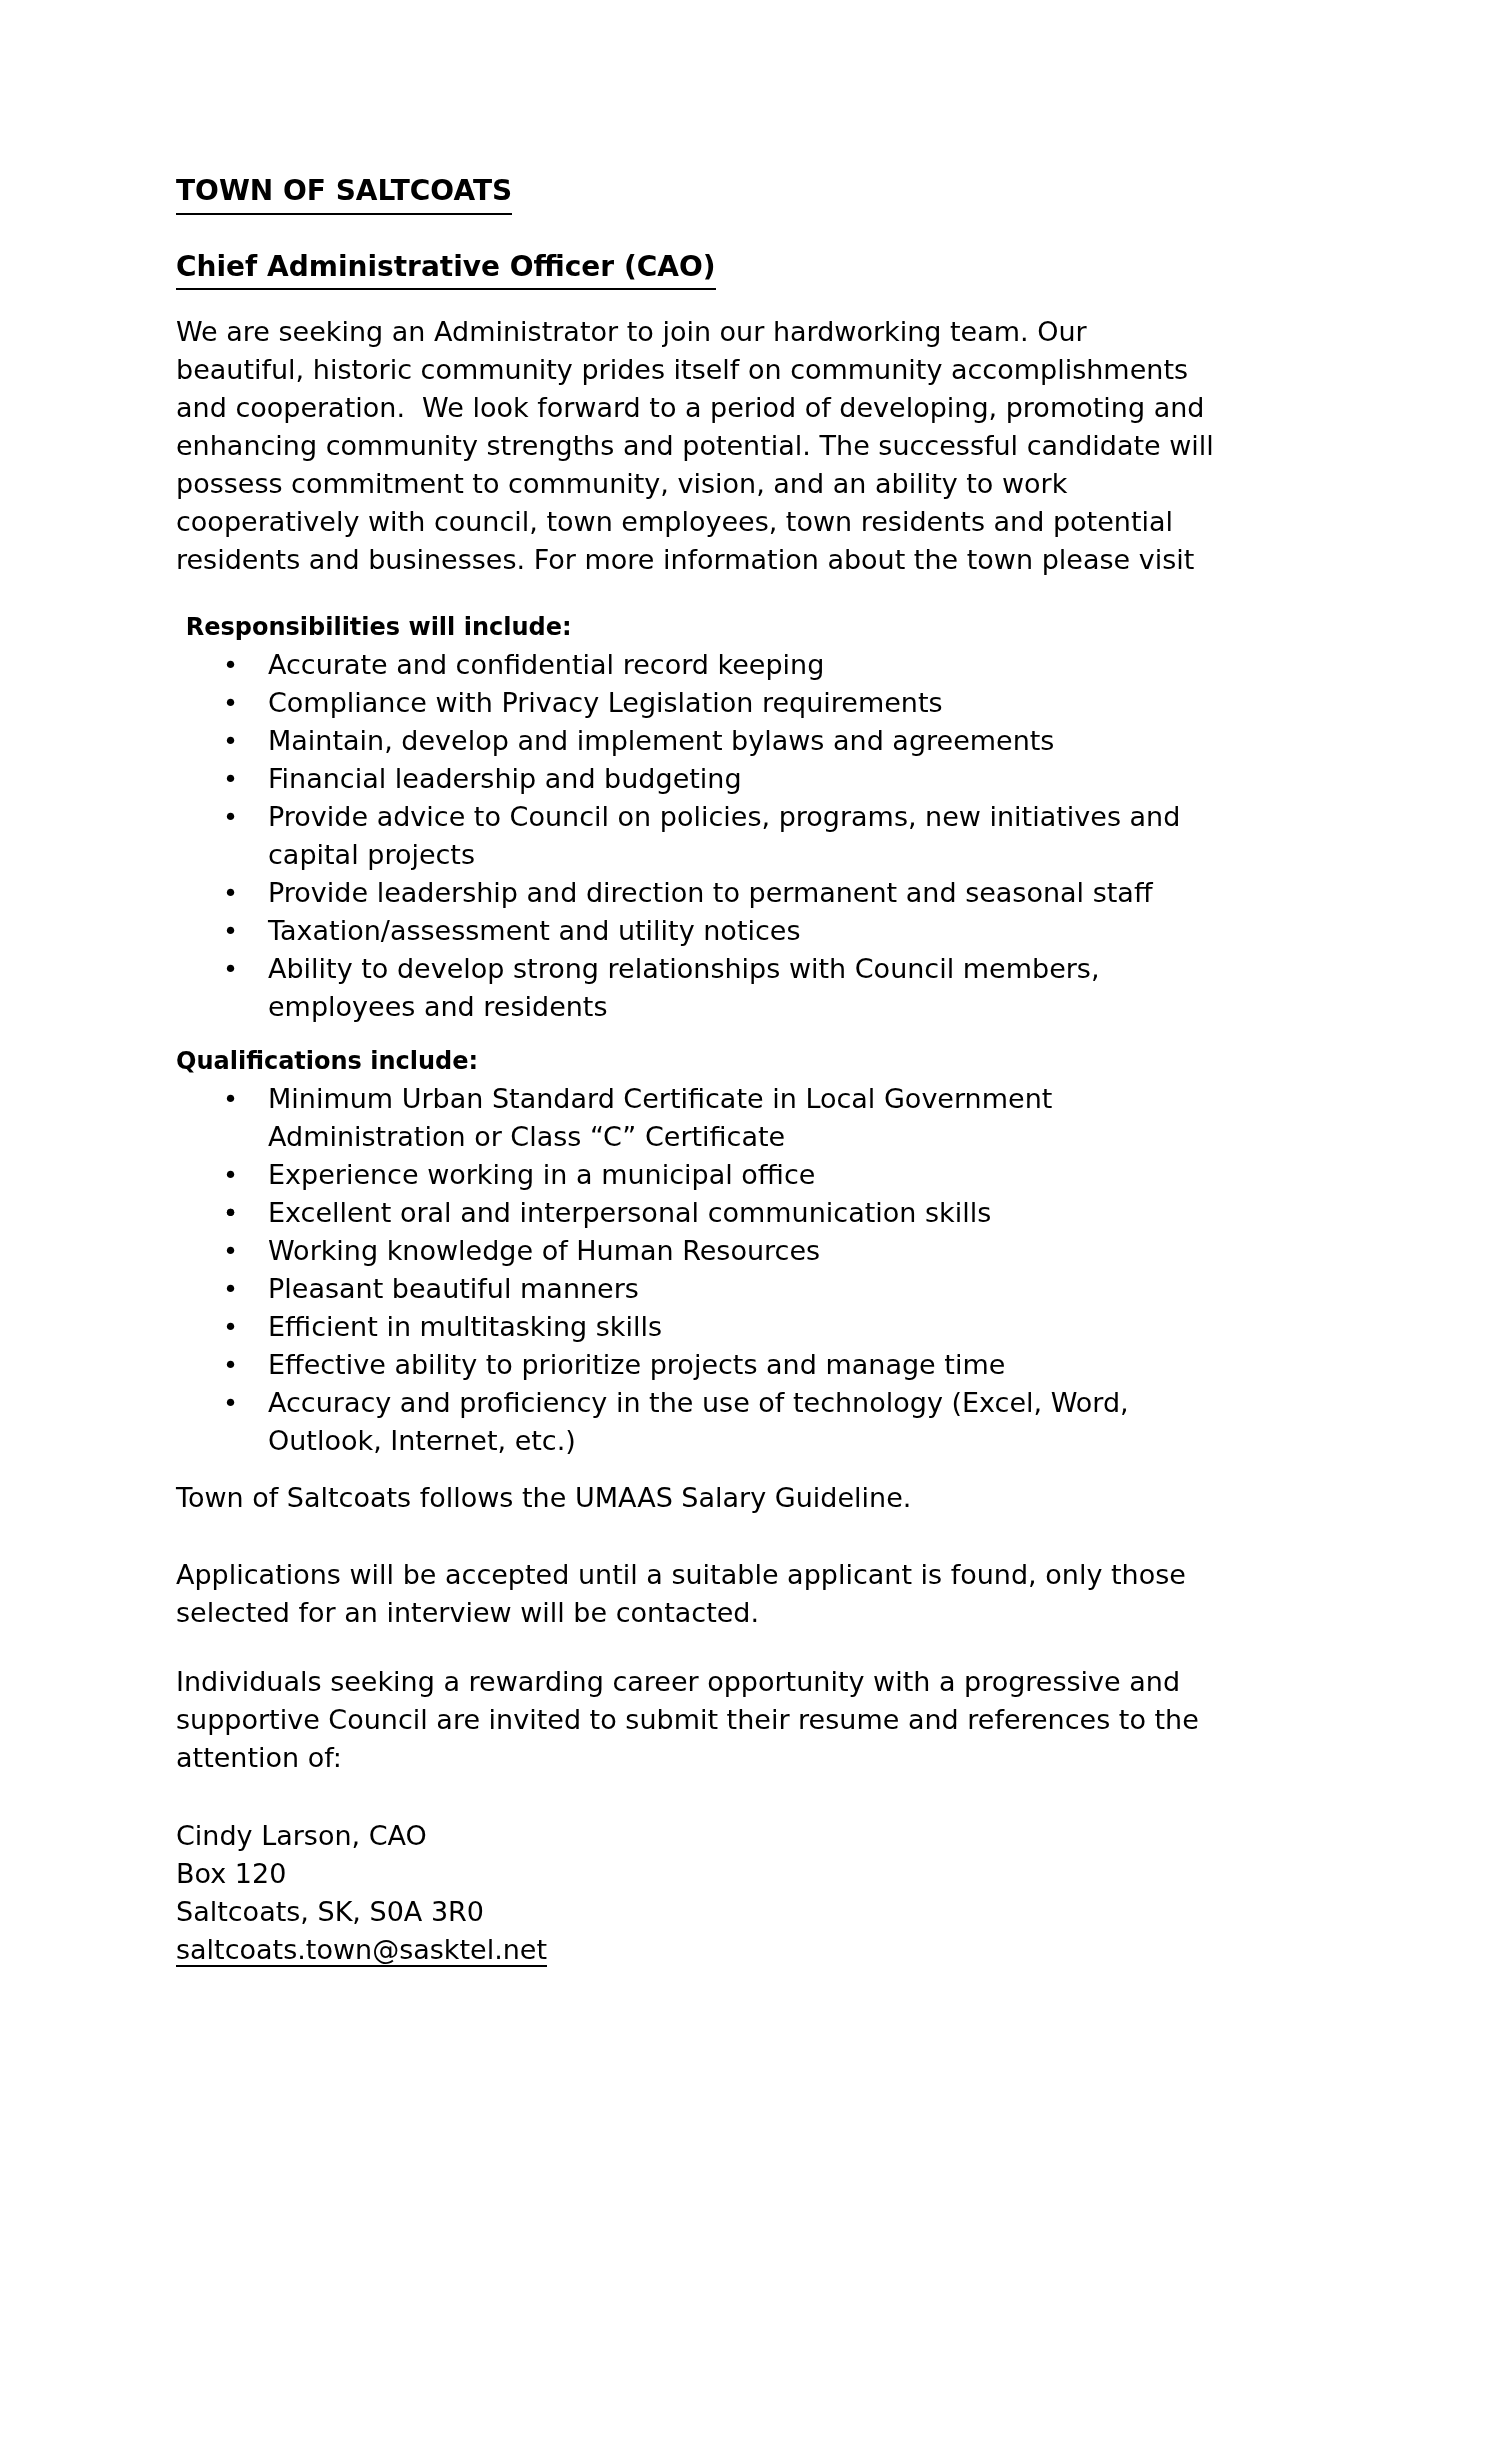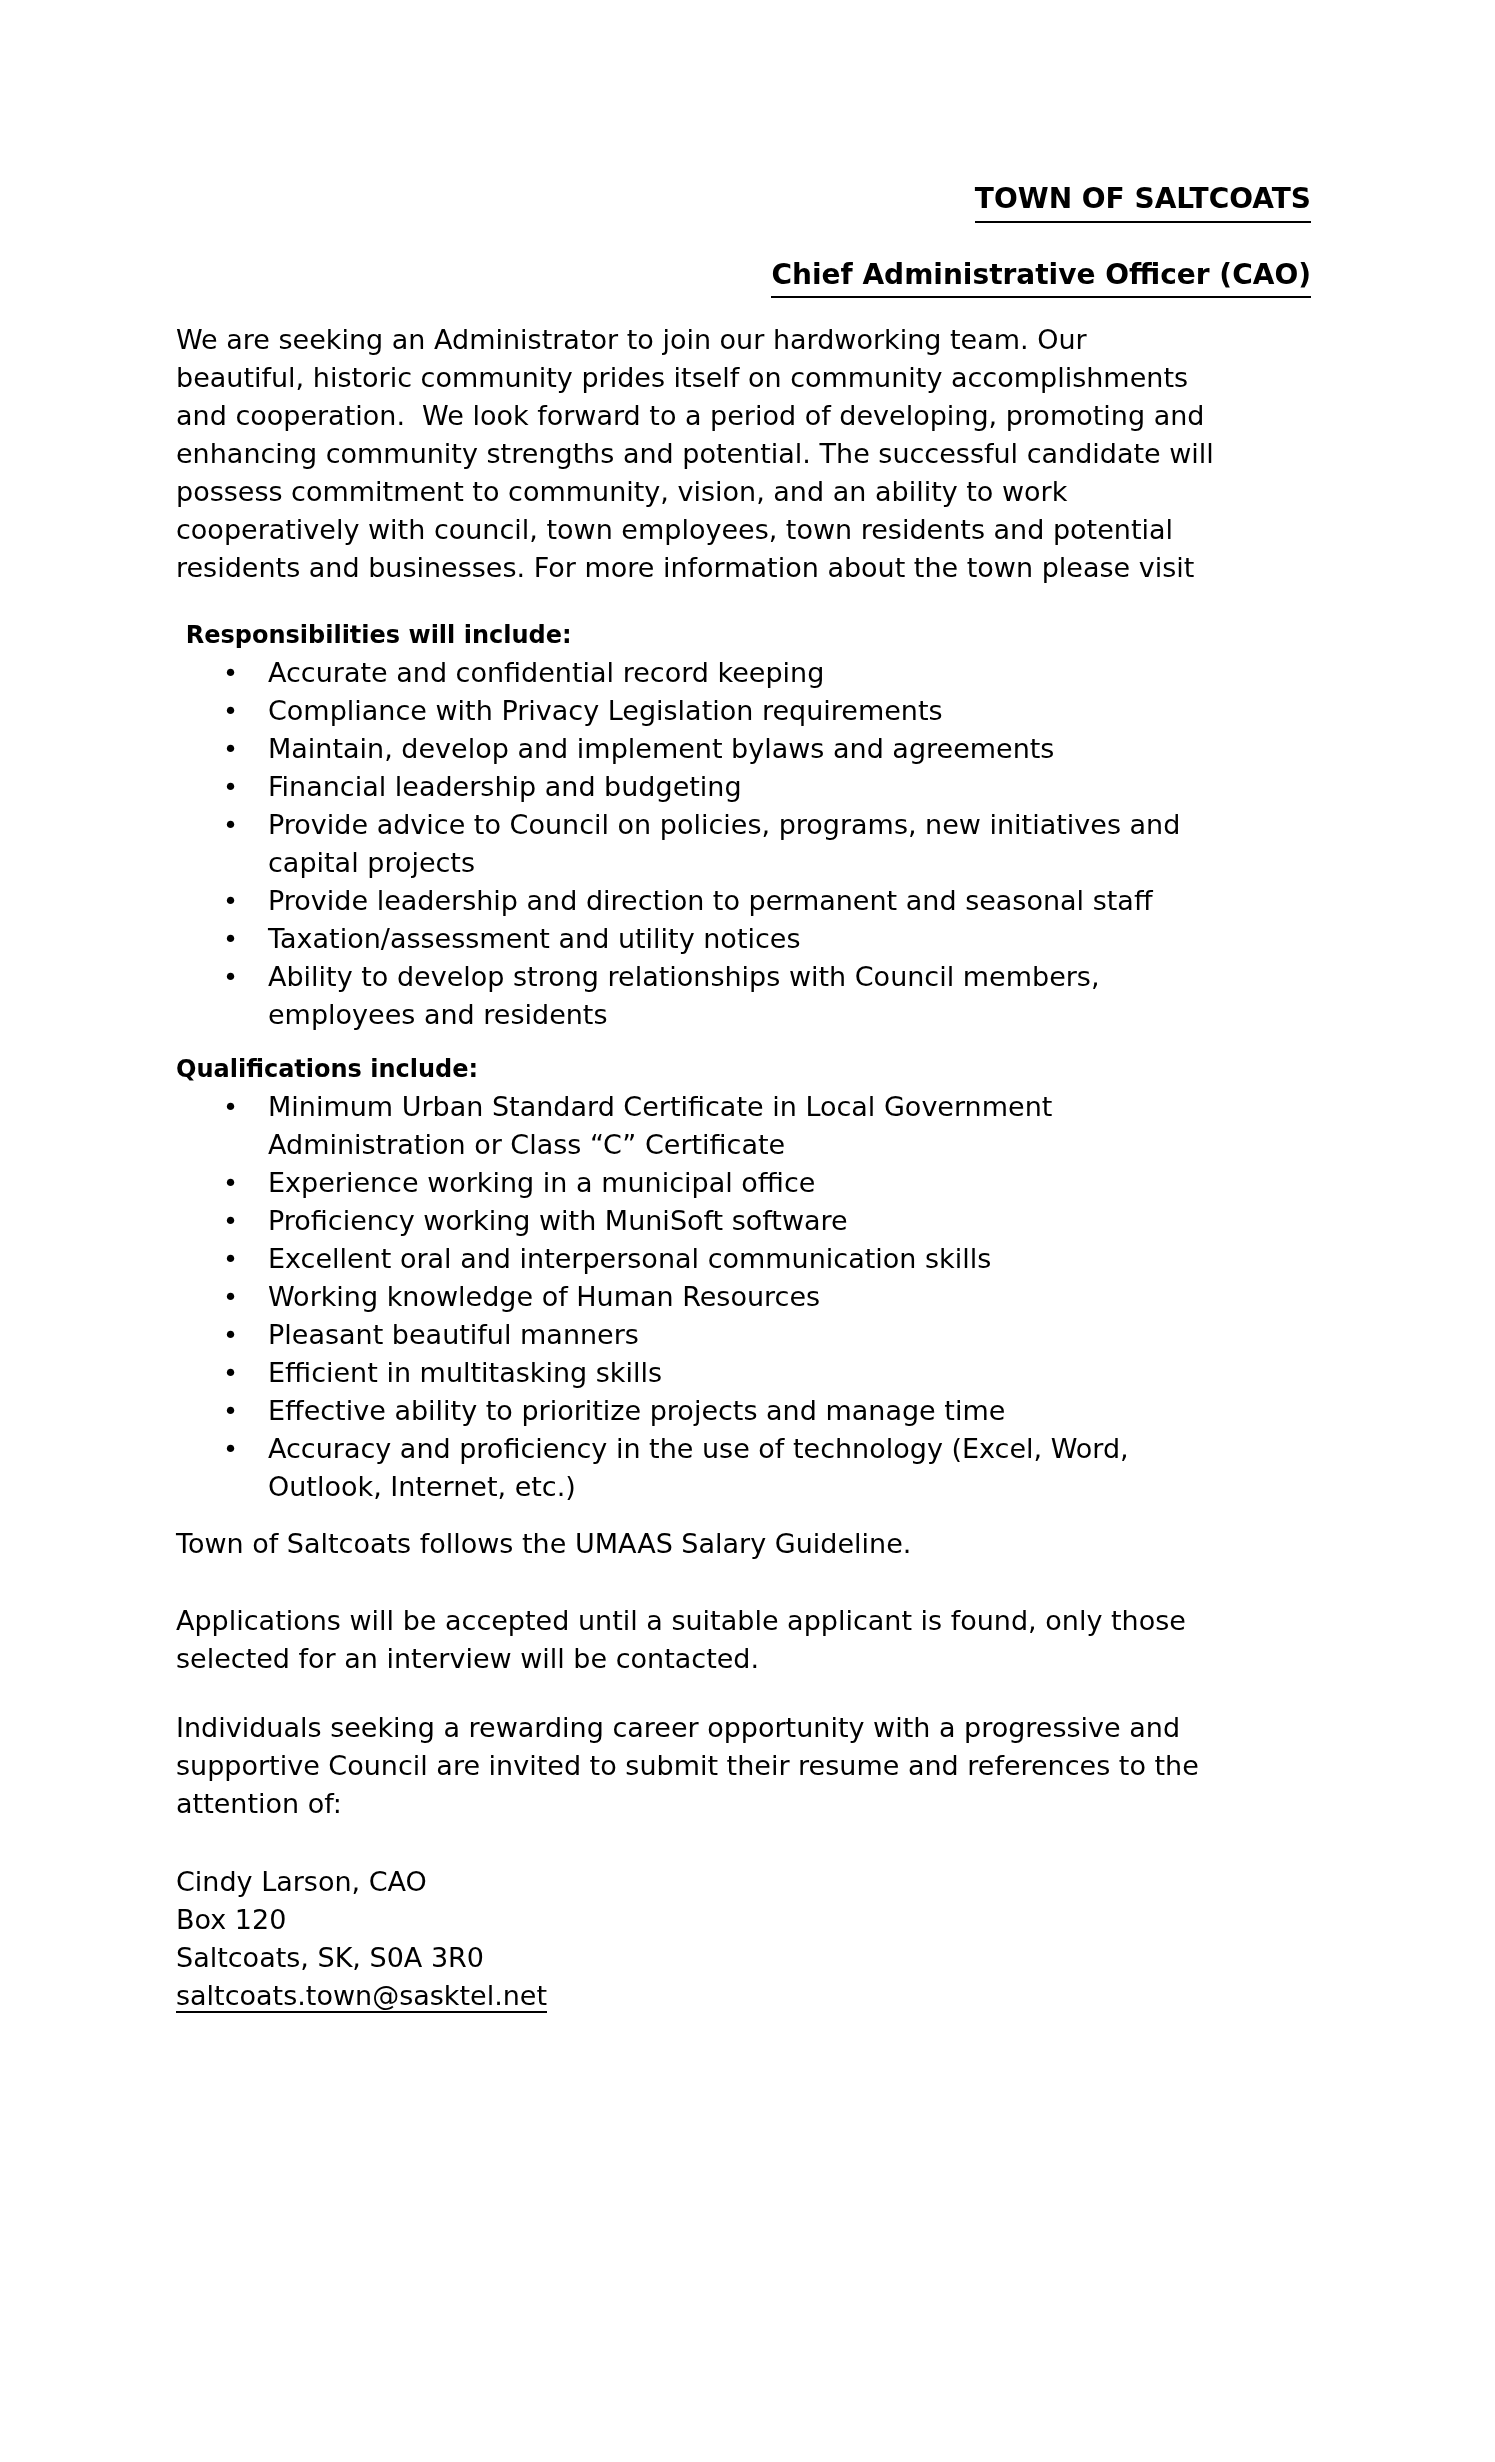--- a/index.html
+++ b/index.html
@@ -11,22 +11,22 @@
     background: #ffffff;
     color: #000000;
     font-family: "DejaVu Sans", "Liberation Sans", sans-serif;
     font-size: 27px;
     line-height: 38px;
     padding: 172px 176px 0 176px;
     overflow: hidden;
   }
   .pre { white-space: pre; margin: 0; }
   h1, h2 {
-    margin: 8px;
-    text-align: right;
+    margin: 0;
+    text-align: left;
     font-size: 28px;
     font-weight: bold;
     line-height: 38px;
   }
   h1 .ul-wrap, h2 .ul-wrap {
     display: inline-block;
     border-bottom: 2.6px solid #000000;
     padding-bottom: 2.6px;
   }
   h2 { margin-top: 33px; }
@@ -93,21 +93,21 @@
     <li><span class="bullet">•</span><span class="li-text">Ability to develop strong relationships with Council members,
 employees and residents</span></li>
   </ul>
 
   <h3 class="h-qual">Qualifications include:</h3>
 
   <ul class="blist list-2">
     <li><span class="bullet">•</span><span class="li-text">Minimum Urban Standard Certificate in Local Government
 Administration or Class “C” Certificate</span></li>
     <li><span class="bullet">•</span><span class="li-text">Experience working in a municipal office</span></li>
-    <li><span class="bullet">•</span><span class="li-text">Proficiency working with MuniSoft software</span></li>
+    <li><span class="bullet">•</span></li>
     <li><span class="bullet">•</span><span class="li-text">Excellent oral and interpersonal communication skills</span></li>
     <li><span class="bullet">•</span><span class="li-text">Working knowledge of Human Resources</span></li>
     <li><span class="bullet">•</span><span class="li-text">Pleasant beautiful manners</span></li>
     <li><span class="bullet">•</span><span class="li-text">Efficient in multitasking skills</span></li>
     <li><span class="bullet">•</span><span class="li-text">Effective ability to prioritize projects and manage time</span></li>
     <li><span class="bullet">•</span><span class="li-text">Accuracy and proficiency in the use of technology (Excel, Word,
 Outlook, Internet, etc.)</span></li>
   </ul>
 
   <div class="pre salary">Town of Saltcoats follows the UMAAS Salary Guideline.</div>

